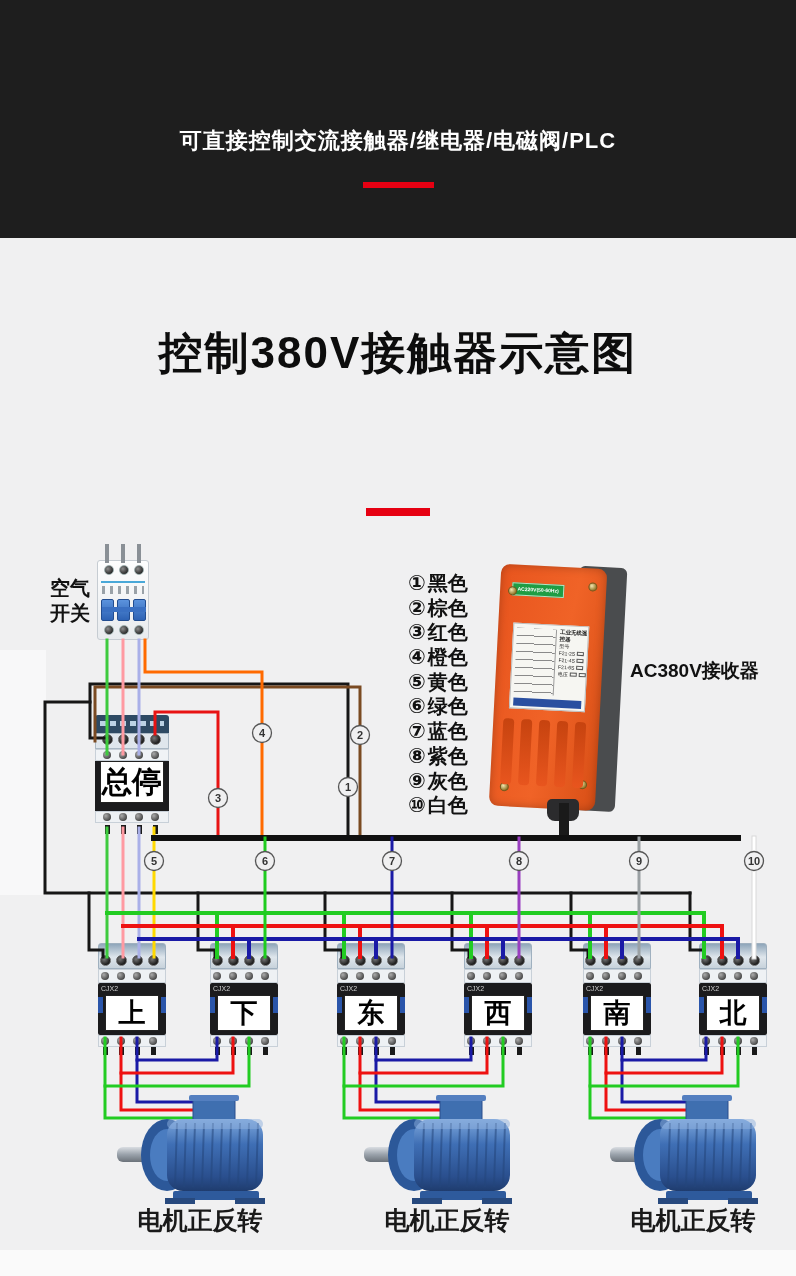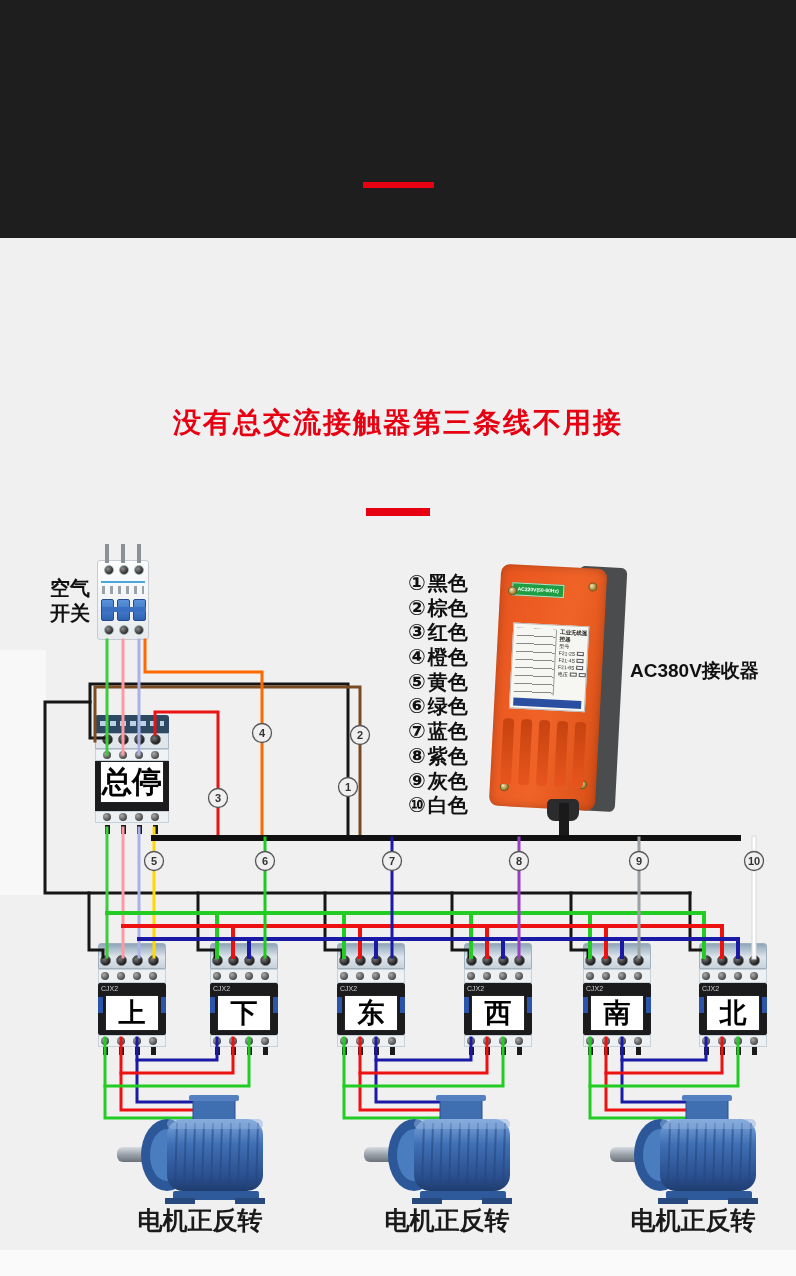--- a/index.html
+++ b/index.html
@@ -106,24 +106,25 @@
   
   .motor { position:absolute; width:170px; height:112px; z-index:5; }
   .motor-label { position:absolute; width:160px; text-align:center; font-size:25px; font-weight:bold; color:#1a1a1a; z-index:5; }
 </style>
 </head>
 <body>
 
 <div id="stage">
 
   <div class="header">
+    <div class="header-sub">可直接控制交流接触器/继电器/电磁阀/PLC</div>
     <div class="red-bar" style="left:363px;top:182px;width:71px;height:6px;"></div>
   </div>
 
-  <div class="sec-sub">没有总交流接触器第三条线不用接</div>
+  <div class="sec-title">控制380V接触器示意图</div>
   <div class="red-bar" style="left:366px;top:508px;width:64px;height:8px;"></div>
 
   <div class="left-white"></div>
   <div class="bottom-band"></div>
 
   <div class="air-label">
     <div>空气</div>
     <div>开关</div>
   </div>
   <div class="breaker">

